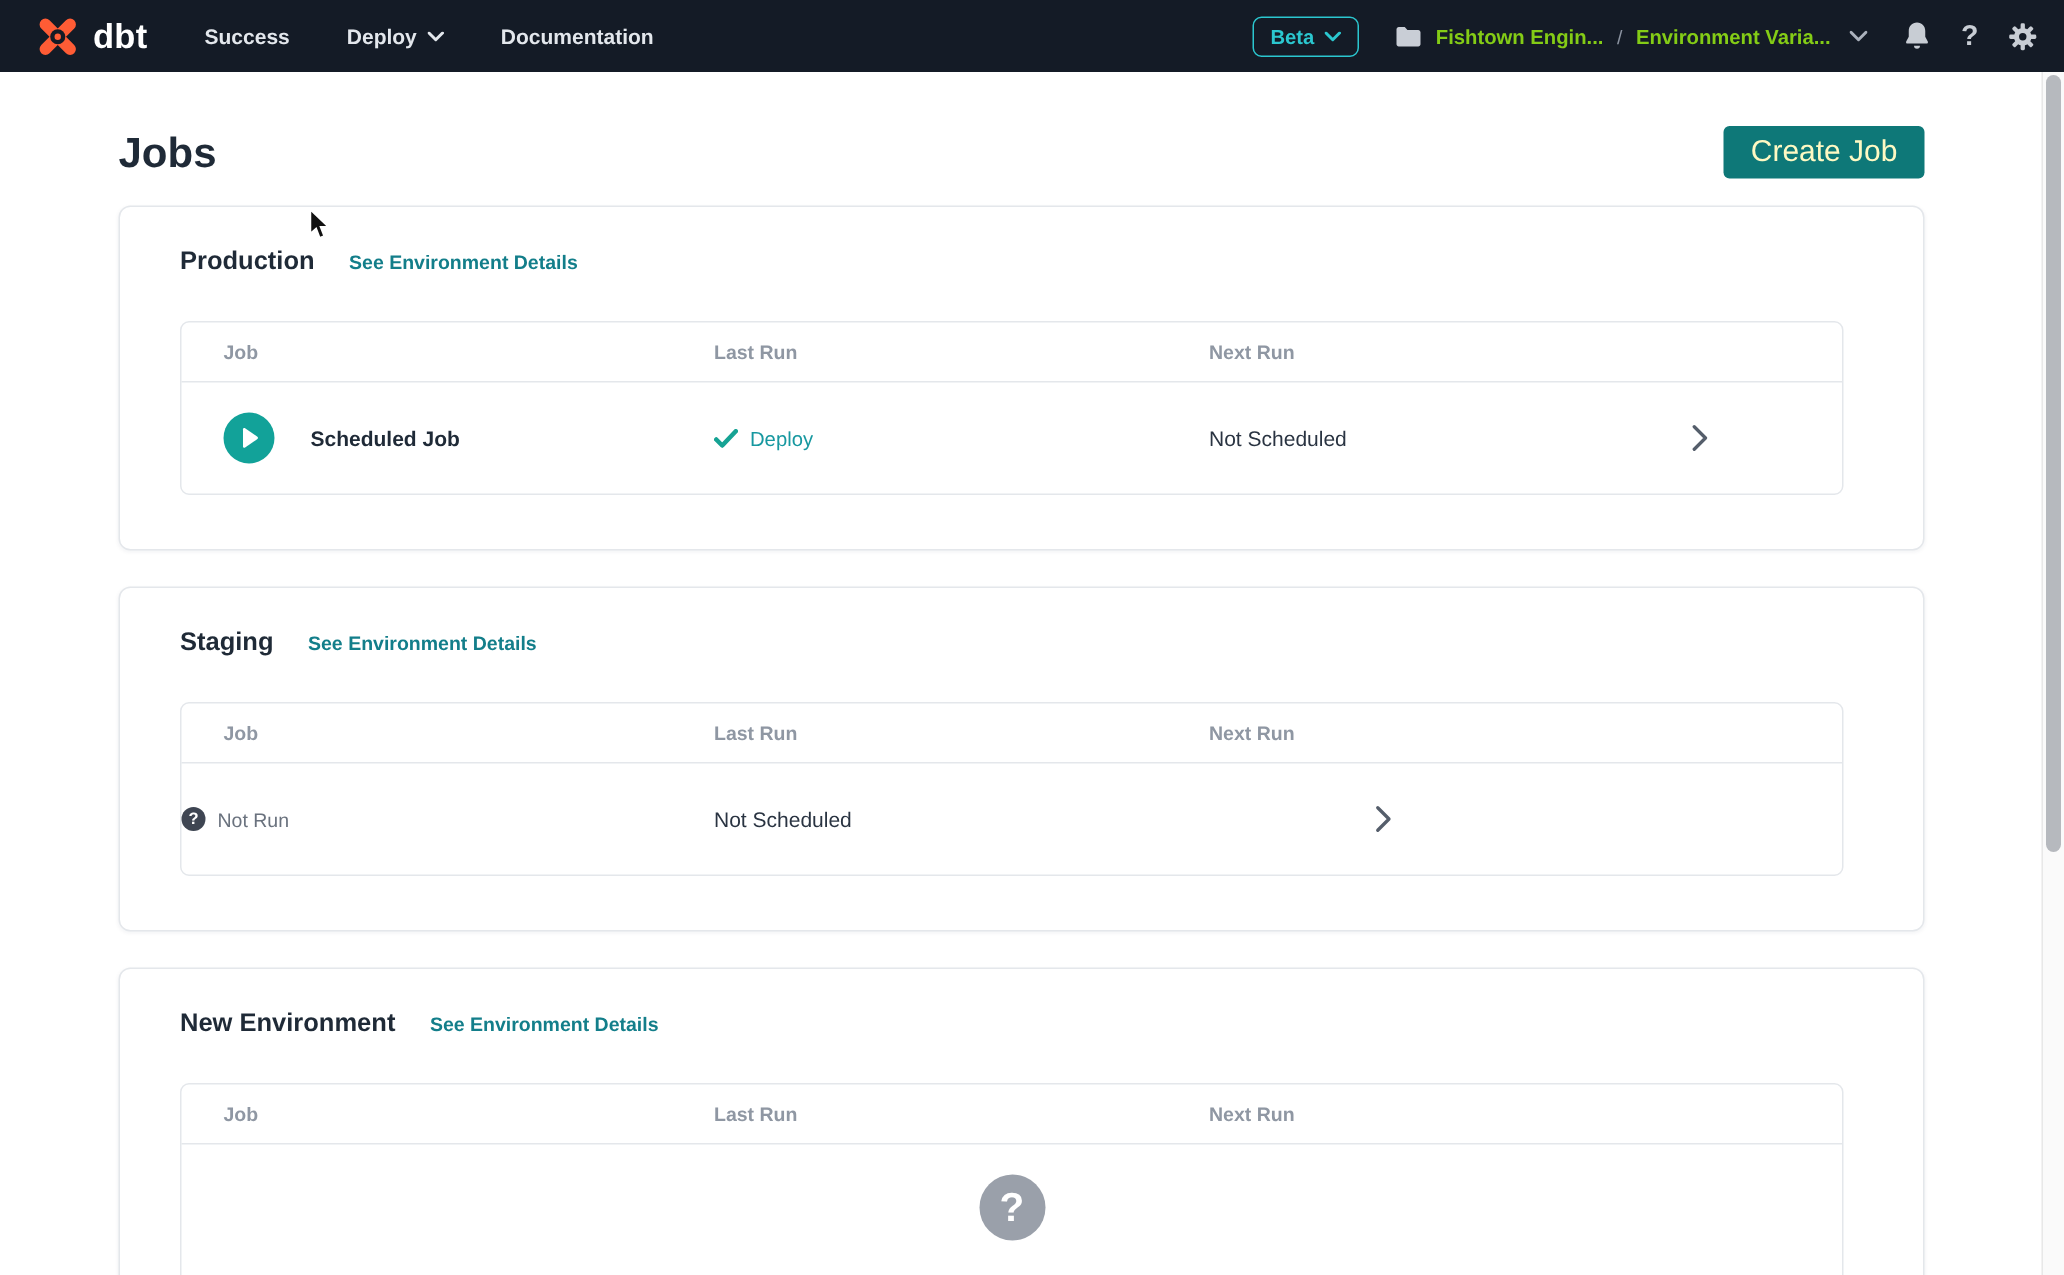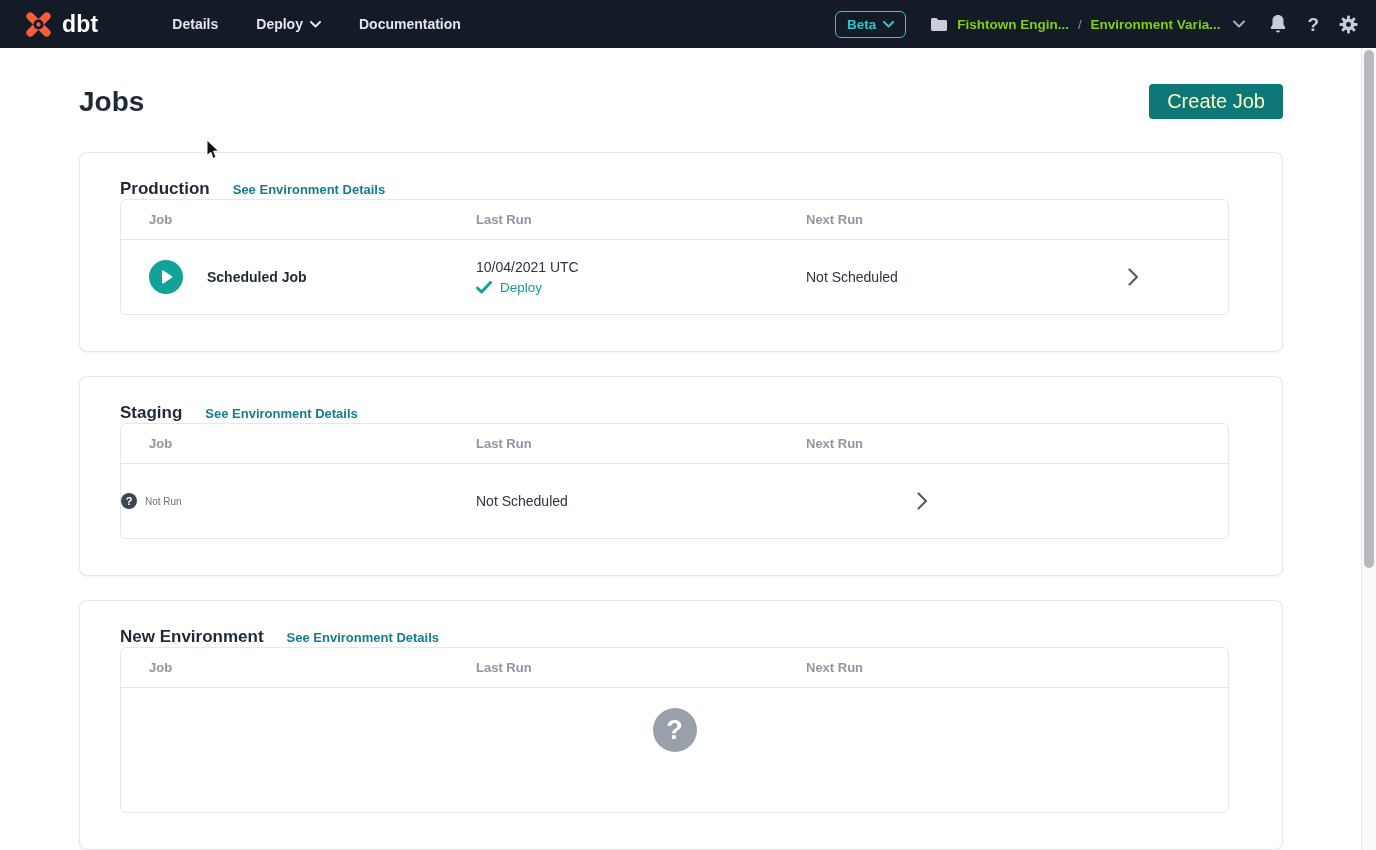--- a/index.html
+++ b/index.html
@@ -11,21 +11,20 @@
     position: relative;
   }
 
   
   .topbar {
     height: 48px;
     background: #141b26;
     display: flex;
     align-items: center;
     padding: 0 18px 0 22px;
-    gap: 36px;
   }
   .brand { display: flex; align-items: center; gap: 7px; cursor: pointer; }
   .brand-text { color: #ffffff; font-size: 23px; font-weight: 700; letter-spacing: 0.2px; }
   .topnav { display: flex; align-items: center; gap: 38px; margin-left: 38px; }
   .topnav-item {
     color: #e3e7ec; font-size: 14px; font-weight: 700;
     display: flex; align-items: center; gap: 7px; cursor: pointer;
   }
   .topbar-right { margin-left: auto; display: flex; align-items: center; gap: 24px; }
   .beta-btn {
@@ -37,41 +36,41 @@
   .breadcrumb { display: flex; align-items: center; gap: 9px; }
   .crumb { color: #84cc16; font-size: 13.5px; font-weight: 700; }
   .crumb-sep { color: #8b93a0; font-size: 13px; font-weight: 400; }
   .topbar-icons { display: flex; align-items: center; gap: 20px; }
   .help-glyph { color: #c8cdd4; font-size: 19px; font-weight: 700; cursor: pointer; line-height: 1; }
 
   
   .content { width: 1204px; margin-left: 79px; position: relative; }
   .page-head {
     display: flex; align-items: center; justify-content: space-between;
-    margin-top: 36px; margin-bottom: 33px;
+    margin-top: 36px; margin-bottom: 18px;
   }
   .page-title { font-size: 28px; font-weight: 700; color: #1f2a37; }
   .create-btn {
     background: #0e7878; color: #fef9c3; border: none; border-radius: 4px;
     font-family: "Liberation Sans", sans-serif;
     font-size: 20px; font-weight: 400; padding: 6px 18px; cursor: pointer;
   }
 
   .env-card {
     border: 1px solid #e4e7eb; border-radius: 8px;
     box-shadow: 0 1px 3px rgba(16,42,67,0.06);
     background: #ffffff;
     padding: 26px 53px 36px 40px;
     margin-bottom: 24px;
   }
   .env-head { display: flex; align-items: baseline; gap: 23px; }
   .env-title { font-size: 17px; font-weight: 700; color: #1f2a37; }
   .env-link { font-size: 13px; font-weight: 700; color: #137e8a; cursor: pointer; text-decoration: none; }
 
-  .jobs-table { border: 1px solid #e4e7eb; border-radius: 6px; background: #fff; }
+  .jobs-table { margin-top: 30px; border: 1px solid #e4e7eb; border-radius: 6px; background: #fff; }
   .t-head {
     display: grid; grid-template-columns: 355px 330px 1fr 190px;
     height: 40px; align-items: center;
     border-bottom: 1px solid #e4e7eb;
     color: #8f97a3; font-size: 13px; font-weight: 700;
   }
   .t-row {
     display: grid; grid-template-columns: 355px 330px 1fr 190px;
     min-height: 74px; align-items: center;
   }
@@ -79,21 +78,21 @@
   .job-cell { display: flex; align-items: center; gap: 24px; }
   .play-btn {
     width: 34px; height: 34px; border-radius: 50%;
     background: #12a299; flex: 0 0 34px;
     display: flex; align-items: center; justify-content: center; cursor: pointer;
   }
   .job-name { font-size: 14px; font-weight: 700; color: #1f2a37; }
   .lastrun-date { font-size: 14px; color: #2a3442; margin-bottom: 5px; }
   .status-line { display: flex; align-items: center; gap: 8px; }
   .status-success { font-size: 13.5px; color: #1798a0; cursor: pointer; }
-  .status-notrun { font-size: 10px; color: #6a727e; }
+  .status-notrun { font-size: 13px; color: #6a727e; }
   .q-circle {
     width: 16px; height: 16px; border-radius: 50%; background: #3e4552;
     color: #ffffff; font-size: 11px; font-weight: 700;
     display: flex; align-items: center; justify-content: center;
   }
   .nextrun { font-size: 14px; color: #2a3442; }
   .row-chevron { display: flex; justify-content: center; cursor: pointer; }
 
   .empty-state { display: flex; justify-content: center; padding-top: 20px; padding-bottom: 60px; }
   .empty-icon {
@@ -127,21 +126,21 @@
           <rect x="13" y="1" width="8" height="32" rx="4" fill="#ff5c35" transform="rotate(-45 17 17)"></rect>
           <circle cx="17" cy="17" r="5.2" fill="#141b26"></circle>
           <circle cx="17" cy="17" r="2.2" fill="#ff5c35"></circle>
         </g>
       </svg>
     </span>
     <span class="brand-text">dbt</span>
   </div>
 
   <nav class="topnav">
-    <span class="topnav-item">Details</span>
+    <span class="topnav-item">Success</span>
     <span class="topnav-item">
       <span>Deploy</span>
       <span style="display:flex">
         <svg width="11" height="7" viewBox="0 0 11 7">
             <polyline points="1,1 5.5,5.5 10,1" fill="none" stroke="#e3e7ec" stroke-width="2" stroke-linecap="round" stroke-linejoin="round"></polyline>
           </svg>
       </span>
     </span>
     <span class="topnav-item">Documentation</span>
   </nav>
@@ -224,21 +223,20 @@
       <div class="t-row">
         <div class="job-cell cell-first">
           <span class="play-btn">
             <svg width="13" height="14" viewBox="0 0 13 14">
                 <path d="M2 1.2 C2 0.5 2.8 0.1 3.4 0.5 L11.6 6.1 C12.1 6.5 12.1 7.3 11.6 7.7 L3.4 13.4 C2.8 13.8 2 13.4 2 12.7 Z" fill="#ffffff"></path>
               </svg>
           </span>
           <span class="job-name">Scheduled Job</span>
         </div>
         <div>
-          <div class="lastrun-date">10/04/2021 UTC</div>
           <div class="status-line">
             <span style="display:flex">
               <svg width="16" height="13" viewBox="0 0 16 13">
                   <polyline points="1.5,7 5.5,11 14.5,1.5" fill="none" stroke="#16a394" stroke-width="3" stroke-linecap="round" stroke-linejoin="round"></polyline>
                 </svg>
             </span>
             <span class="status-success">Deploy</span>
           </div>
         </div>
         <div class="nextrun">Not Scheduled</div>

